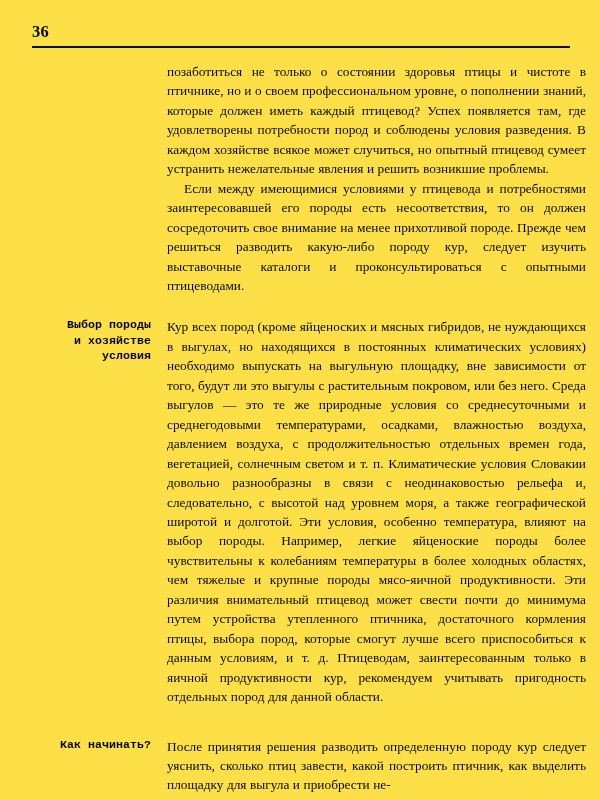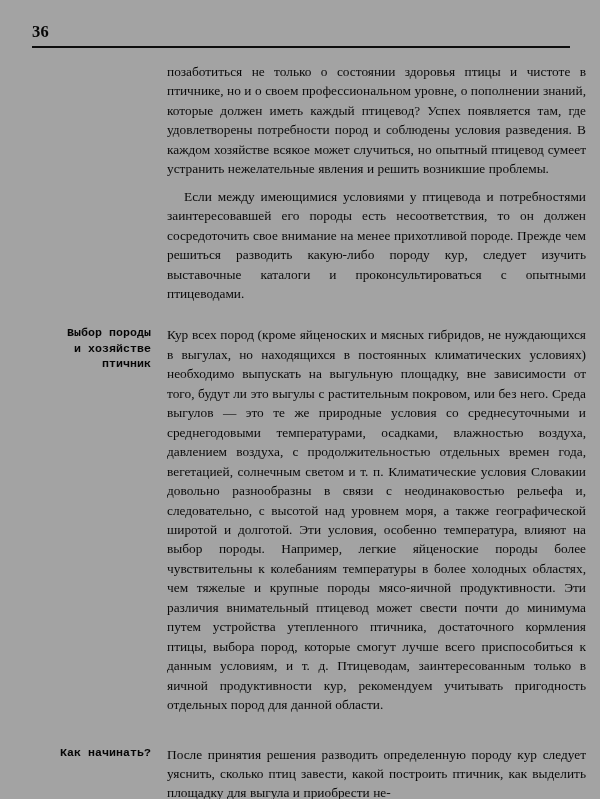--- a/index.html
+++ b/index.html
@@ -4,21 +4,21 @@
 <style>
   html, body {
     margin: 0;
     padding: 0;
     background: #ffffff;
   }
   .page {
     position: relative;
     width: 600px;
     height: 799px;
-    background: #a3a3a3;
+    background: #fde047;
     overflow: hidden;
     font-family: "Liberation Serif", "DejaVu Serif", serif;
     color: #0a0a0a;
   }
 
   
   .header-block {
     position: absolute;
     left: 32px;
     top: 24px;
@@ -73,21 +73,21 @@
     text-align: justify;
     text-justify: inter-word;
     font-size: 13.35px;
     line-height: 19.45px;
     letter-spacing: 0.0px;
     word-spacing: 0.15px;
     color: #090909;
     hyphens: manual;
   }
   p.para + p.para {
-    margin-top: 8px;
+    margin-top: 0;
   }
   p.indent {
     text-indent: 17px;
   }
   .sec-gap-1 { height: 22px; }
   .sec-gap-2 { height: 30px; }
 </style>
 </head>
 <body>
 
@@ -106,21 +106,21 @@
         <p class="para indent">Если между имеющимися условиями у птицевода и потребностями заинтересовавшей его породы есть несоответствия, то он должен сосредоточить свое внимание на менее прихотливой породе. Прежде чем решиться разводить какую-либо породу кур, следует изучить выставочные каталоги и проконсультироваться с опытными птицеводами.</p>
       </div>
     </div>
 
     <div class="sec-gap-1"></div>
 
     <div class="section">
       <div class="marginal">
         <div>Выбор породы</div>
         <div>и хозяйстве</div>
-        <div>птичник</div>
+        <div>условия</div>
       </div>
       <div class="textcol">
         <p class="para">Кур всех пород (кроме яйценоских и мясных гибридов, не нуждающихся в выгулах, но находящихся в постоянных климатических условиях) необходимо выпускать на выгульную площадку, вне зависимости от того, будут ли это выгулы с растительным покровом, или без него. Среда выгулов — это те же природные условия со среднесуточными и среднегодовыми температурами, осадками, влажностью воздуха, давлением воздуха, с продолжительностью отдельных времен года, вегетацией, солнечным светом и т. п. Климатические условия Словакии довольно разнообразны в связи с неодинаковостью рельефа и, следовательно, с высотой над уровнем моря, а также географической широтой и долготой. Эти условия, особенно температура, влияют на выбор породы. Например, легкие яйценоские породы более чувствительны к колебаниям температуры в более холодных областях, чем тяжелые и крупные породы мясо-яичной продуктивности. Эти различия внимательный птицевод может свести почти до минимума путем устройства утепленного птичника, достаточного кормления птицы, выбора пород, которые смогут лучше всего приспособиться к данным условиям, и т. д. Птицеводам, заинтересованным только в яичной продуктивности кур, рекомендуем учитывать пригодность отдельных пород для данной области.</p>
       </div>
     </div>
 
     <div class="sec-gap-2"></div>
 
     <div class="section">
       <div class="marginal">

